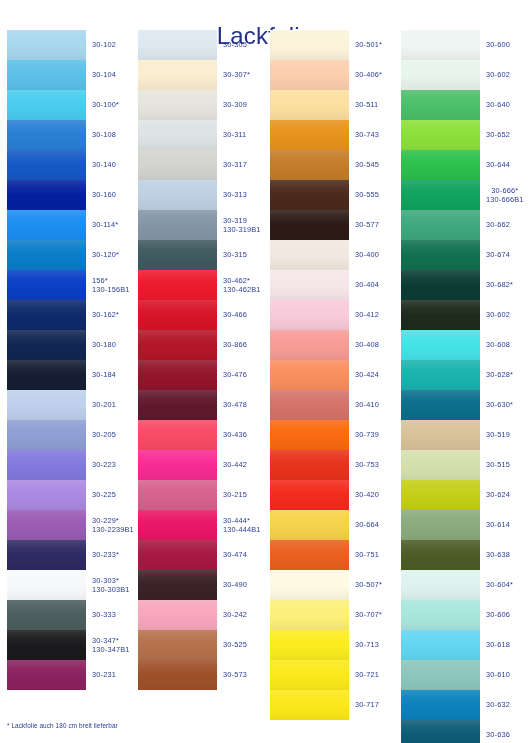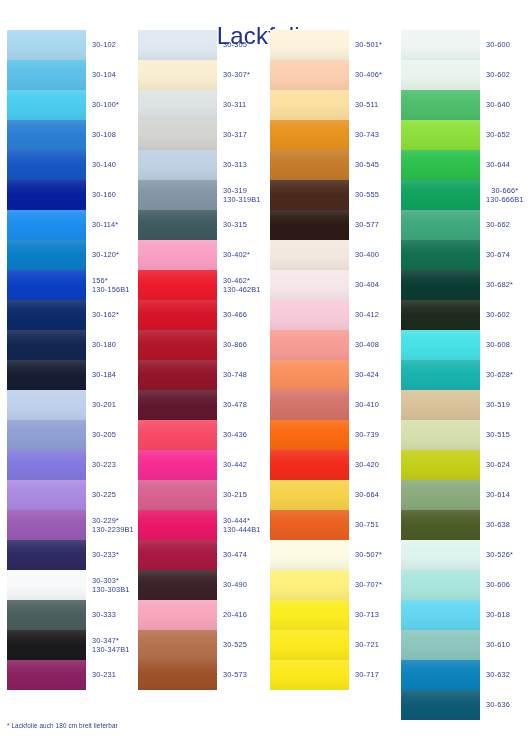--- a/index.html
+++ b/index.html
@@ -296,20 +296,28 @@
         </div>
         <div class="row">
           <div class="swatch" title="30-307*" style="background: rgb(250, 237, 208);">
             <div class="sheen"></div>
           </div>
           <div class="label">
             <span>30-307*</span>
           </div>
         </div>
         <div class="row">
+          <div class="swatch" title="30-309" style="background: rgb(230, 229, 221);">
+            <div class="sheen"></div>
+          </div>
+          <div class="label">
+            <span>30-309</span>
+          </div>
+        </div>
+        <div class="row">
           <div class="swatch" title="30-311" style="background: rgb(221, 227, 228);">
             <div class="sheen"></div>
           </div>
           <div class="label">
             <span>30-311</span>
           </div>
         </div>
         <div class="row">
           <div class="swatch" title="30-317" style="background: rgb(211, 212, 207);">
             <div class="sheen"></div>
@@ -337,28 +345,20 @@
         </div>
         <div class="row">
           <div class="swatch" title="30-315" style="background: rgb(63, 90, 96);">
             <div class="sheen"></div>
           </div>
           <div class="label">
             <span>30-315</span>
           </div>
         </div>
         <div class="row">
-          <div class="swatch" title="30-402*" style="background: rgb(249, 160, 196);">
-            <div class="sheen"></div>
-          </div>
-          <div class="label">
-            <span>30-402*</span>
-          </div>
-        </div>
-        <div class="row">
           <div class="swatch" title="30-462*" style="background: rgb(236, 27, 44);">
             <div class="sheen"></div>
           </div>
           <div class="label">
             <span>30-462*</span>
             <span class="l2">130-462B1</span>
           </div>
         </div>
         <div class="row">
           <div class="swatch" title="30-466" style="background: rgb(215, 20, 40);">
@@ -374,21 +374,21 @@
           </div>
           <div class="label">
             <span>30-866</span>
           </div>
         </div>
         <div class="row">
           <div class="swatch" title="30-476" style="background: rgb(147, 21, 42);">
             <div class="sheen"></div>
           </div>
           <div class="label">
-            <span>30-748</span>
+            <span>30-476</span>
           </div>
         </div>
         <div class="row">
           <div class="swatch" title="30-478" style="background: rgb(97, 24, 46);">
             <div class="sheen"></div>
           </div>
           <div class="label">
             <span>30-478</span>
           </div>
         </div>
@@ -439,21 +439,21 @@
           </div>
           <div class="label">
             <span>30-490</span>
           </div>
         </div>
         <div class="row">
           <div class="swatch" title="30-416" style="background: rgb(247, 166, 188);">
             <div class="sheen"></div>
           </div>
           <div class="label">
-            <span>20-416</span>
+            <span>30-242</span>
           </div>
         </div>
         <div class="row">
           <div class="swatch" title="30-525" style="background: rgb(181, 113, 77);">
             <div class="sheen"></div>
           </div>
           <div class="label">
             <span>30-525</span>
           </div>
         </div>
@@ -575,20 +575,28 @@
         </div>
         <div class="row">
           <div class="swatch" title="30-739" style="background: rgb(250, 106, 16);">
             <div class="sheen"></div>
           </div>
           <div class="label">
             <span>30-739</span>
           </div>
         </div>
         <div class="row">
+          <div class="swatch" title="30-753" style="background: rgb(232, 51, 28);">
+            <div class="sheen"></div>
+          </div>
+          <div class="label">
+            <span>30-753</span>
+          </div>
+        </div>
+        <div class="row">
           <div class="swatch" title="30-420" style="background: rgb(243, 43, 28);">
             <div class="sheen"></div>
           </div>
           <div class="label">
             <span>30-420</span>
           </div>
         </div>
         <div class="row">
           <div class="swatch" title="30-664" style="background: rgb(246, 210, 74);">
             <div class="sheen"></div>
@@ -740,20 +748,28 @@
         </div>
         <div class="row">
           <div class="swatch" title="30-628*" style="background: rgb(25, 179, 174);">
             <div class="sheen"></div>
           </div>
           <div class="label">
             <span>30-628*</span>
           </div>
         </div>
         <div class="row">
+          <div class="swatch" title="30-630*" style="background: rgb(12, 111, 140);">
+            <div class="sheen"></div>
+          </div>
+          <div class="label">
+            <span>30-630*</span>
+          </div>
+        </div>
+        <div class="row">
           <div class="swatch" title="30-519" style="background: rgb(217, 194, 154);">
             <div class="sheen"></div>
           </div>
           <div class="label">
             <span>30-519</span>
           </div>
         </div>
         <div class="row">
           <div class="swatch" title="30-515" style="background: rgb(214, 224, 173);">
             <div class="sheen"></div>
@@ -784,21 +800,21 @@
           </div>
           <div class="label">
             <span>30-638</span>
           </div>
         </div>
         <div class="row">
           <div class="swatch" title="30-604*" style="background: rgb(221, 243, 239);">
             <div class="sheen"></div>
           </div>
           <div class="label">
-            <span>30-526*</span>
+            <span>30-604*</span>
           </div>
         </div>
         <div class="row">
           <div class="swatch" title="30-606" style="background: rgb(168, 230, 221);">
             <div class="sheen"></div>
           </div>
           <div class="label">
             <span>30-606</span>
           </div>
         </div>

